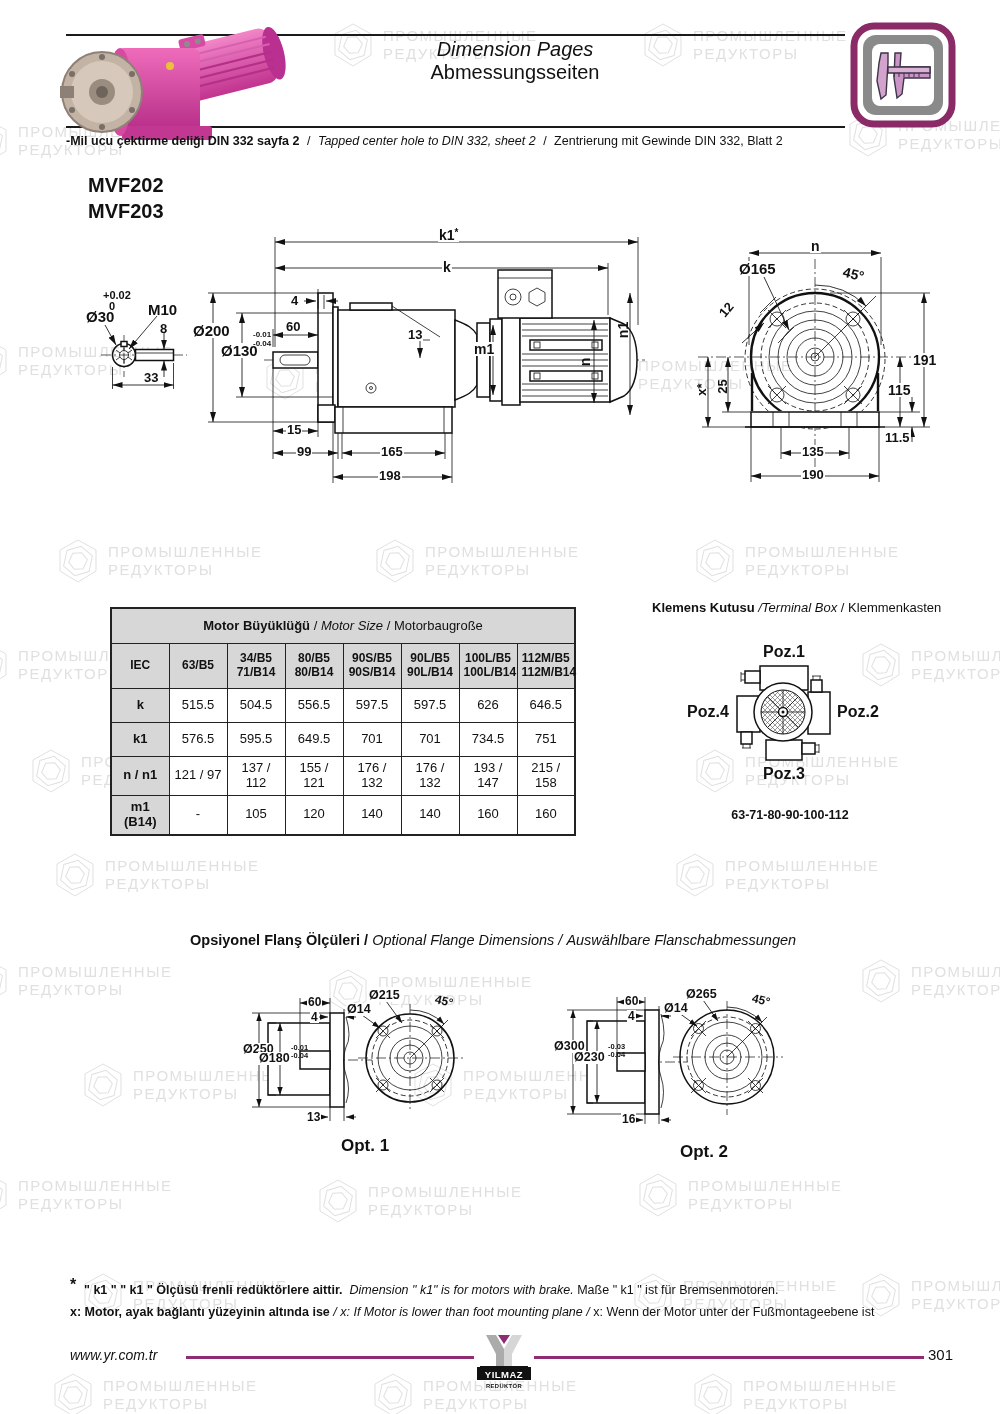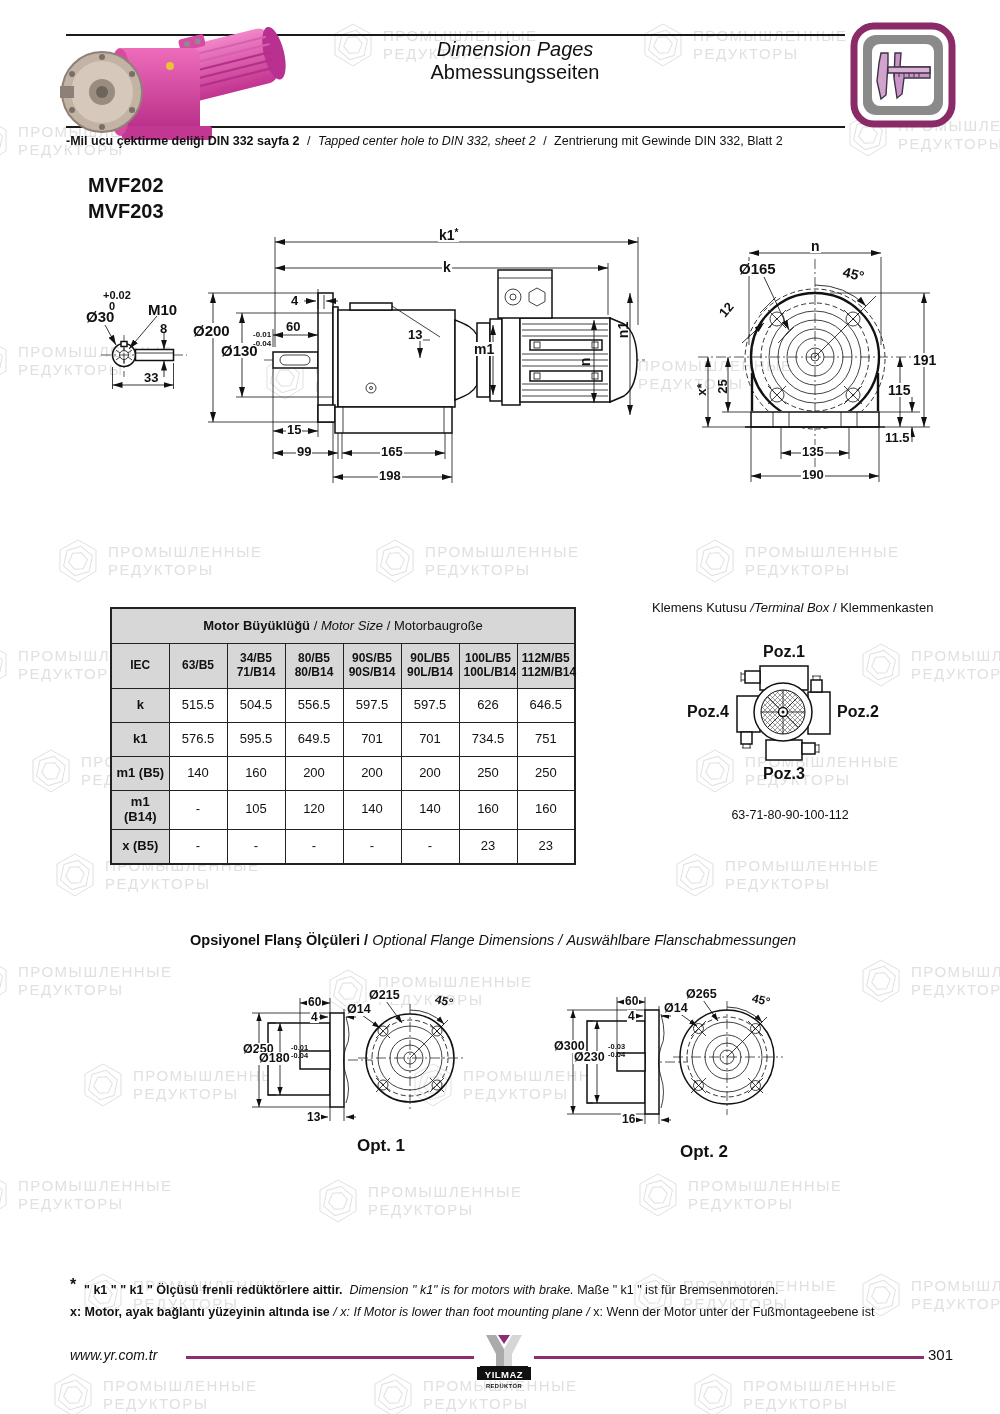--- a/index.html
+++ b/index.html
@@ -41,21 +41,21 @@
   table.dimtab td,table.dimtab th{border:1px solid #222;text-align:center;vertical-align:middle;
        padding:4px;line-height:1.15}
   table.dimtab .ttl{background:#d7d7d7;font-size:13px;height:26px}
   table.dimtab .ttl b{font-weight:700}
   table.dimtab .ttl i{font-style:italic}
   table.dimtab th{background:#d7d7d7;font-size:12px;font-weight:700;height:36px}
   table.dimtab td{font-size:13px;height:25px;background:#fff}
   table.dimtab td.lab{background:#d7d7d7;font-weight:700}
   
   .sect{position:absolute;font-size:13px;white-space:nowrap}
-  .sect b{font-weight:400}
+  .sect b{font-weight:700}
   .sect i{font-style:italic}
   .flange-title{font-size:14.5px;}
   
   .purple-line{position:absolute;height:3px;background:#8e2d74}
   .foot-url{position:absolute;left:70px;top:1347px;font-size:14px;font-style:italic}
   .foot-page{position:absolute;left:928px;top:1346px;font-size:15px}
   .fn{position:absolute;font-size:12.5px;white-space:nowrap}
   .fn b{font-weight:700}
   .fn i{font-style:italic}
   .logo-txt1{position:absolute;left:0;top:35px;width:60px;text-align:center;color:#fff;
@@ -780,48 +780,38 @@
     <td class="lab">k1</td>
     <td>576.5</td>
         <td>595.5</td>
     <td>649.5</td>
         <td>701</td>
     <td>701</td>
         <td>734.5</td>
     <td>751</td>
   </tr>
   <tr>
-    <td class="lab">m1 (B5)</td>
-    <td>140</td>
-        <td>160</td>
-    <td>200</td>
-        <td>200</td>
-    <td>200</td>
-        <td>250</td>
-    <td>250</td>
+    <td class="lab">n / n1</td>
+    <td>121 / 97</td>
+        <td>137 / 112</td>
+    <td>155 / 121</td>
+        <td>176 / 132</td>
+    <td>176 / 132</td>
+        <td>193 / 147</td>
+    <td>215 / 158</td>
   </tr>
   <tr>
     <td class="lab">m1 (B14)</td>
     <td>-</td>
         <td>105</td>
     <td>120</td>
         <td>140</td>
     <td>140</td>
         <td>160</td>
     <td>160</td>
-  </tr>
-  <tr>
-    <td class="lab">x (B5)</td>
-    <td>-</td>
-        <td>-</td>
-    <td>-</td>
-        <td>-</td>
-    <td>-</td>
-        <td>23</td>
-    <td>23</td>
   </tr>
 </tbody>
   </table>
 
 <div class="sect" style="left:652px;top:600px">
   <b>Klemens Kutusu</b> <i><span>/</span><span>Terminal Box</span></i>
   <span>/</span> <span>Klemmenkasten</span>
 </div>
 
 <div class="abs" style="left:640px;top:630px;width:300px;height:170px">
@@ -860,21 +850,21 @@
         <line x1="128" y1="97" x2="158" y2="67"></line>
     </g>
     <circle class="fw" cx="143" cy="82" r="4.5"></circle>
       <circle cx="143" cy="82" r="1.5" fill="#111"></circle>
   </svg>
   <span class="dim nb" style="left:122px;top:14px;font-size:16px">Poz.1</span>
   <span class="dim nb" style="left:196px;top:74px;font-size:16px">Poz.2</span>
   <span class="dim nb" style="left:122px;top:136px;font-size:16px">Poz.3</span>
   <span class="dim nb" style="left:46px;top:74px;font-size:16px">Poz.4</span>
 </div>
-<div class="abs" style="left:695px;top:808px;width:190px;text-align:center;font-size:12.5px;font-weight:400">63-71-80-90-100-112</div>
+<div class="abs" style="left:695px;top:808px;width:190px;text-align:center;font-size:12.5px;font-weight:700">63-71-80-90-100-112</div>
 
 <div class="abs flange-title" style="left:190px;top:932px;width:650px">
   <b>Opsiyonel Flanş Ölçüleri</b> <b>/</b>
   <i>Optional Flange Dimensions</i> <i>/</i>
   <i>Auswählbare Flanschabmessungen</i>
 </div>
 
 <div class="abs" style="left:240px;top:985px;width:270px;height:185px">
   <svg width="270" height="185" viewBox="0 0 270 185">
     <defs>
@@ -939,21 +929,21 @@
   <span class="dim" style="left:67px;top:11px;font-size:12px">60</span>
   <span class="dim" style="left:70px;top:26px;font-size:12px">4</span>
   <span class="dim" style="left:2px;top:58px;font-size:12.5px">Ø250</span>
   <span class="dim" style="left:18px;top:67px;font-size:12.5px">Ø180</span>
   <span class="dim sm nb" style="left:50px;top:59px;font-size:7.5px">-0.01</span>
   <span class="dim sm nb" style="left:50px;top:67px;font-size:7.5px">-0.04</span>
   <span class="dim" style="left:66px;top:126px;font-size:12px">13</span>
   <span class="dim" style="left:128px;top:4px;font-size:12.5px">Ø215</span>
   <span class="dim" style="left:106px;top:18px;font-size:12.5px">Ø14</span>
   <span class="dim tilt nb" style="left:194px;top:10px;font-size:12px">45°</span>
-  <span class="dim nb" style="left:100px;top:152px;width:80px;text-align:center;font-size:17px">Opt. 1</span>
+  <span class="dim nb" style="left:100px;top:152px;width:80px;text-align:left;font-size:17px">Opt. 1</span>
 </div>
 
 <div class="abs" style="left:545px;top:985px;width:280px;height:190px">
   <svg width="280" height="190" viewBox="0 0 280 190">
     <defs>
       <marker id="aF" markerWidth="9" markerHeight="7" refX="8" refY="3.5" orient="auto-start-reverse" markerUnits="userSpaceOnUse">
         <path d="M0,.8 L8,3.5 L0,6.2 Z" fill="#111"></path>
       </marker>
     </defs>
     <line class="cl" x1="30" y1="77" x2="142" y2="77"></line>

